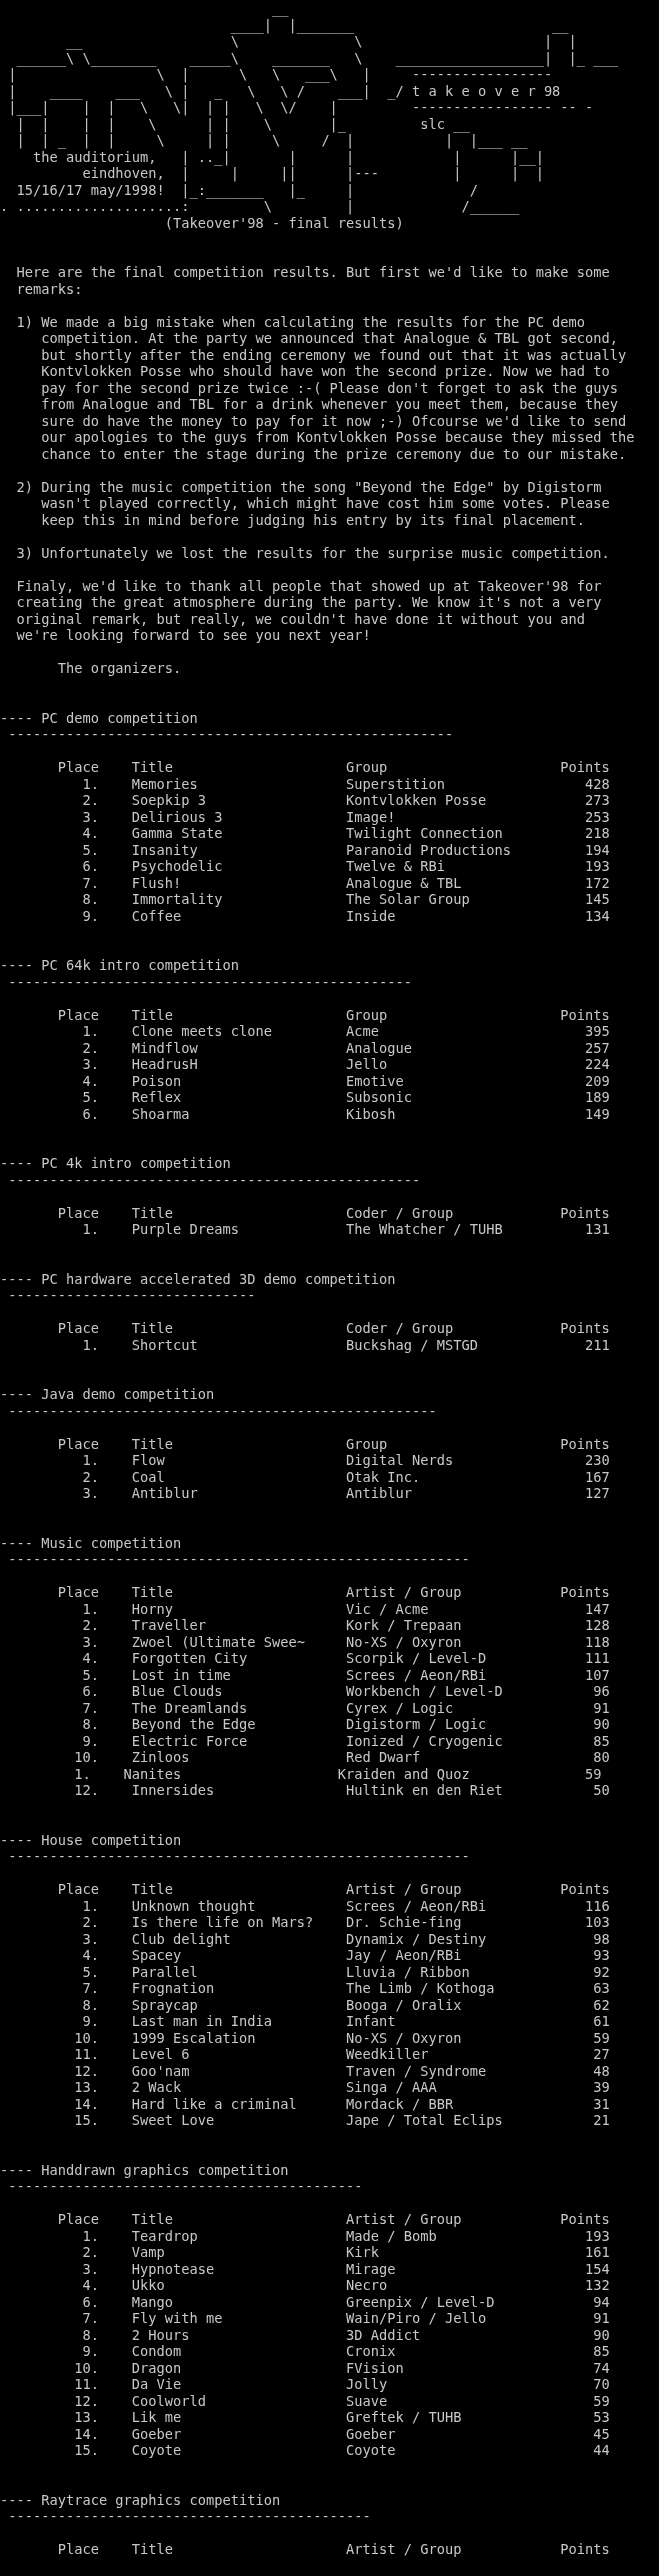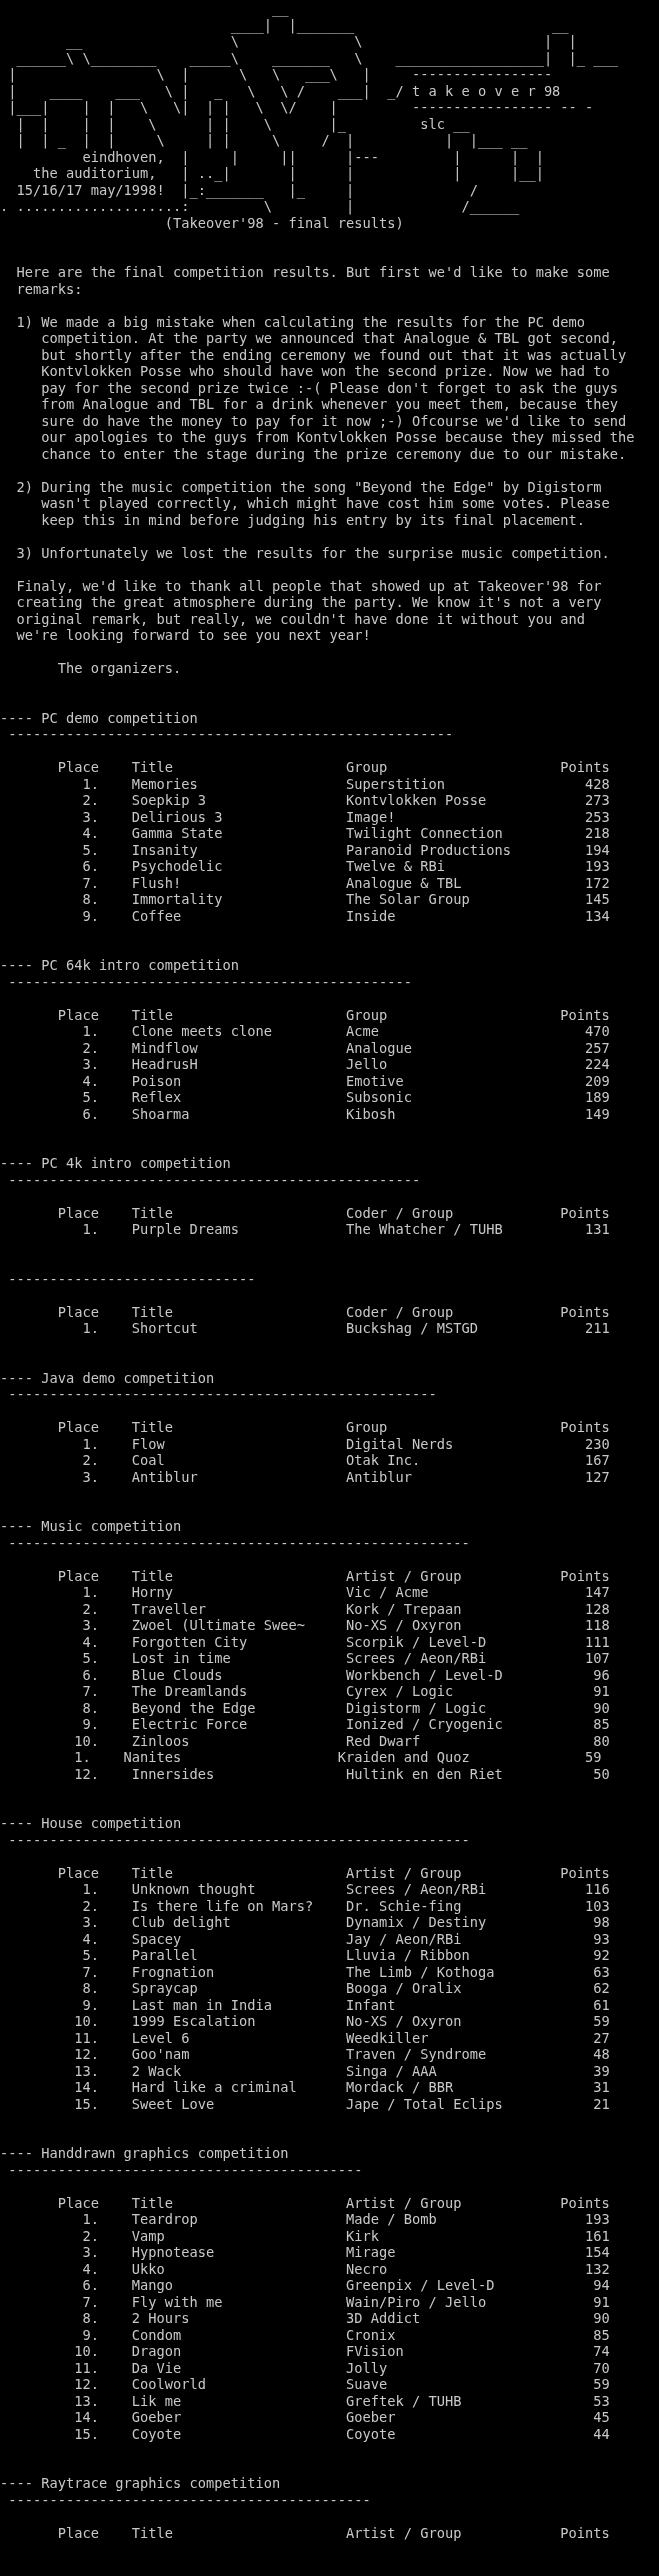--- a/index.html
+++ b/index.html
@@ -36,22 +36,22 @@
   <div id="art" class="block">
       <div class="ln">                                 __</div>
       <div class="ln">                            ____|  |_______                        __</div>
       <div class="ln">        __                  \              \                      |  |</div>
       <div class="ln">  ______\ \________    _____\    _______   \    __________________|  |_ ___</div>
       <div class="ln"> |                 \  |      \   \   ___\   |     -----------------</div>
       <div class="ln"> |    ____    ___   \ |   _   \   \ /    ___|  _/ t a k e o v e r 98</div>
       <div class="ln"> |___|    |  |   \   \|  | |   \  \/    |         ----------------- -- -</div>
       <div class="ln">  |  |    |  |    \      | |    \       |_         slc __</div>
       <div class="ln">  |  | _  |  |     \     | |     \     /  |           |  |___ __</div>
+      <div class="ln">    the auditorium,   | .._|       |      |            |      |__|</div>
       <div class="ln">          eindhoven,  |     |     ||      |---         |      |  |</div>
-      <div class="ln">    the auditorium,   | .._|       |      |            |      |__|</div>
       <div class="ln">  15/16/17 may/1998!  |_:_______   |_     |              /</div>
       <div class="ln">. ....................:         \         |             /______</div>
       <div class="ln">                    (Takeover'98 - final results)</div>
       <div class="ln"> </div>
       <div class="ln"> </div>
     </div>
   <div id="intro" class="block">
       <div class="ln">  Here are the final competition results. But first we'd like to make some</div>
       <div class="ln">  remarks:</div>
       <div class="ln"> </div>
@@ -96,39 +96,40 @@
         <div class="ln">          8.    Immortality               The Solar Group              145</div>
         <div class="ln">          9.    Coffee                    Inside                       134</div>
         <div class="ln"> </div>
         <div class="ln"> </div>
       </div>
       <div class="block">
         <div class="ln">---- PC 64k intro competition</div>
         <div class="ln"> -------------------------------------------------</div>
         <div class="ln"> </div>
         <div class="ln">       Place    Title                     Group                     Points</div>
-        <div class="ln">          1.    Clone meets clone         Acme                         470</div>
+        <div class="ln">          1.    Clone meets clone         Acme                         395</div>
         <div class="ln">          2.    Mindflow                  Analogue                     257</div>
         <div class="ln">          3.    HeadrusH                  Jello                        224</div>
         <div class="ln">          4.    Poison                    Emotive                      209</div>
         <div class="ln">          5.    Reflex                    Subsonic                     189</div>
         <div class="ln">          6.    Shoarma                   Kibosh                       149</div>
         <div class="ln"> </div>
         <div class="ln"> </div>
       </div>
       <div class="block">
         <div class="ln">---- PC 4k intro competition</div>
         <div class="ln"> --------------------------------------------------</div>
         <div class="ln"> </div>
         <div class="ln">       Place    Title                     Coder / Group             Points</div>
         <div class="ln">          1.    Purple Dreams             The Whatcher / TUHB          131</div>
         <div class="ln"> </div>
         <div class="ln"> </div>
       </div>
       <div class="block">
+        <div class="ln">---- PC hardware accelerated 3D demo competition</div>
         <div class="ln"> ------------------------------</div>
         <div class="ln"> </div>
         <div class="ln">       Place    Title                     Coder / Group             Points</div>
         <div class="ln">          1.    Shortcut                  Buckshag / MSTGD             211</div>
         <div class="ln"> </div>
         <div class="ln"> </div>
       </div>
       <div class="block">
         <div class="ln">---- Java demo competition</div>
         <div class="ln"> ----------------------------------------------------</div>

